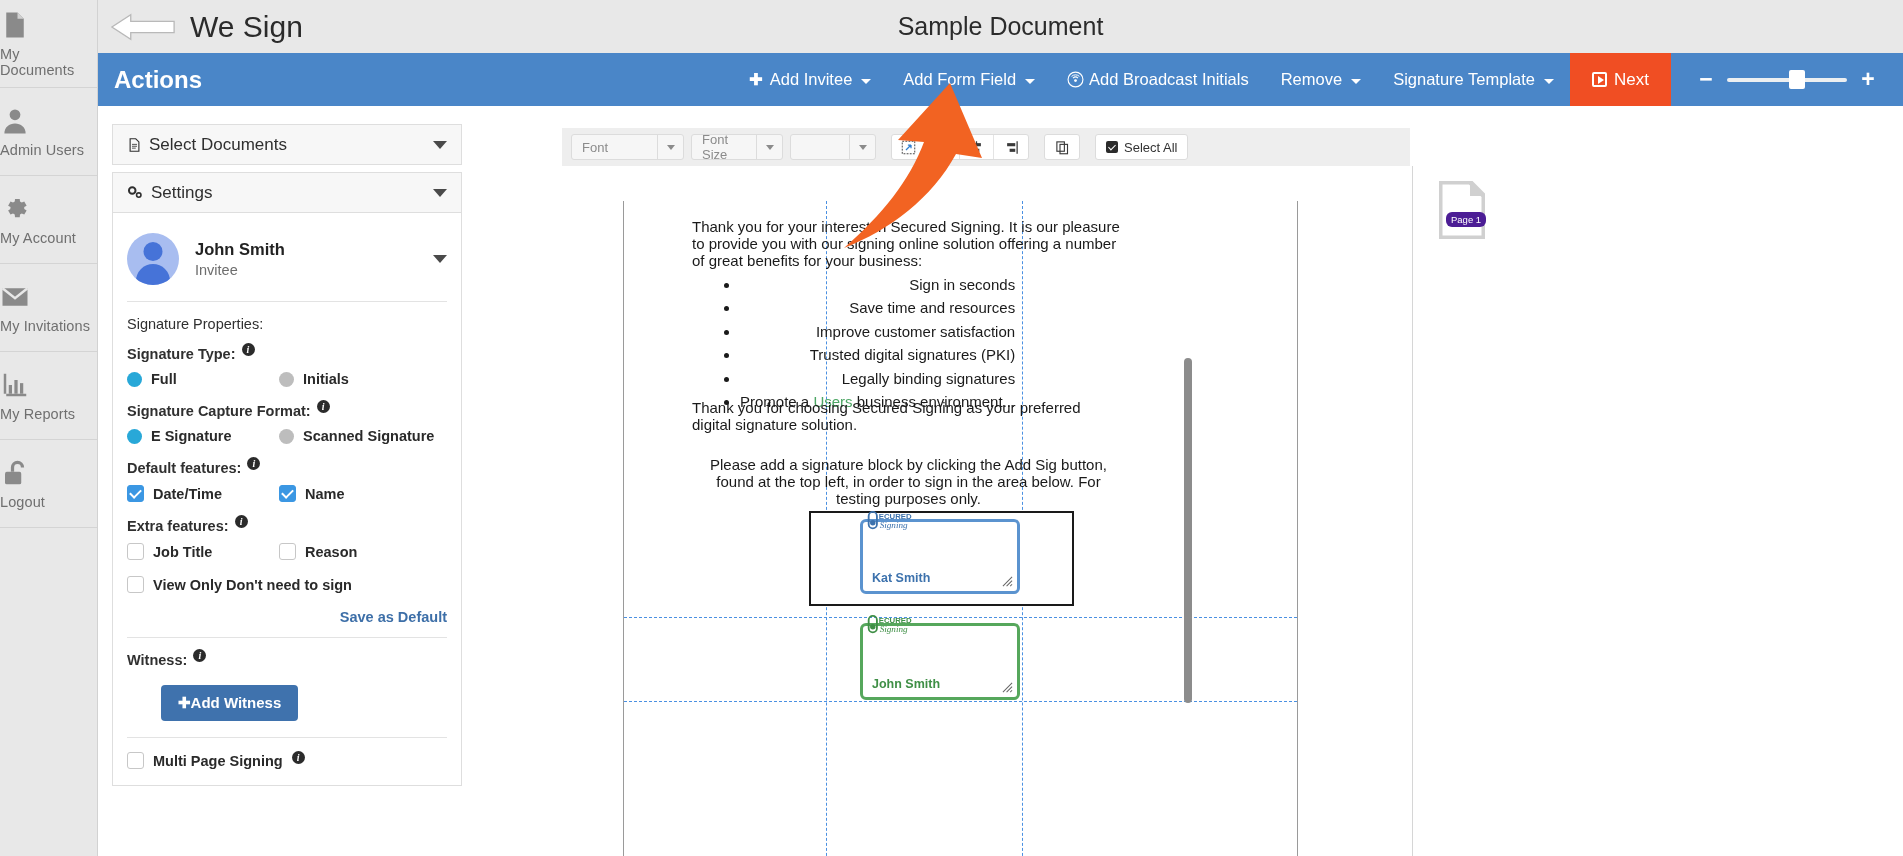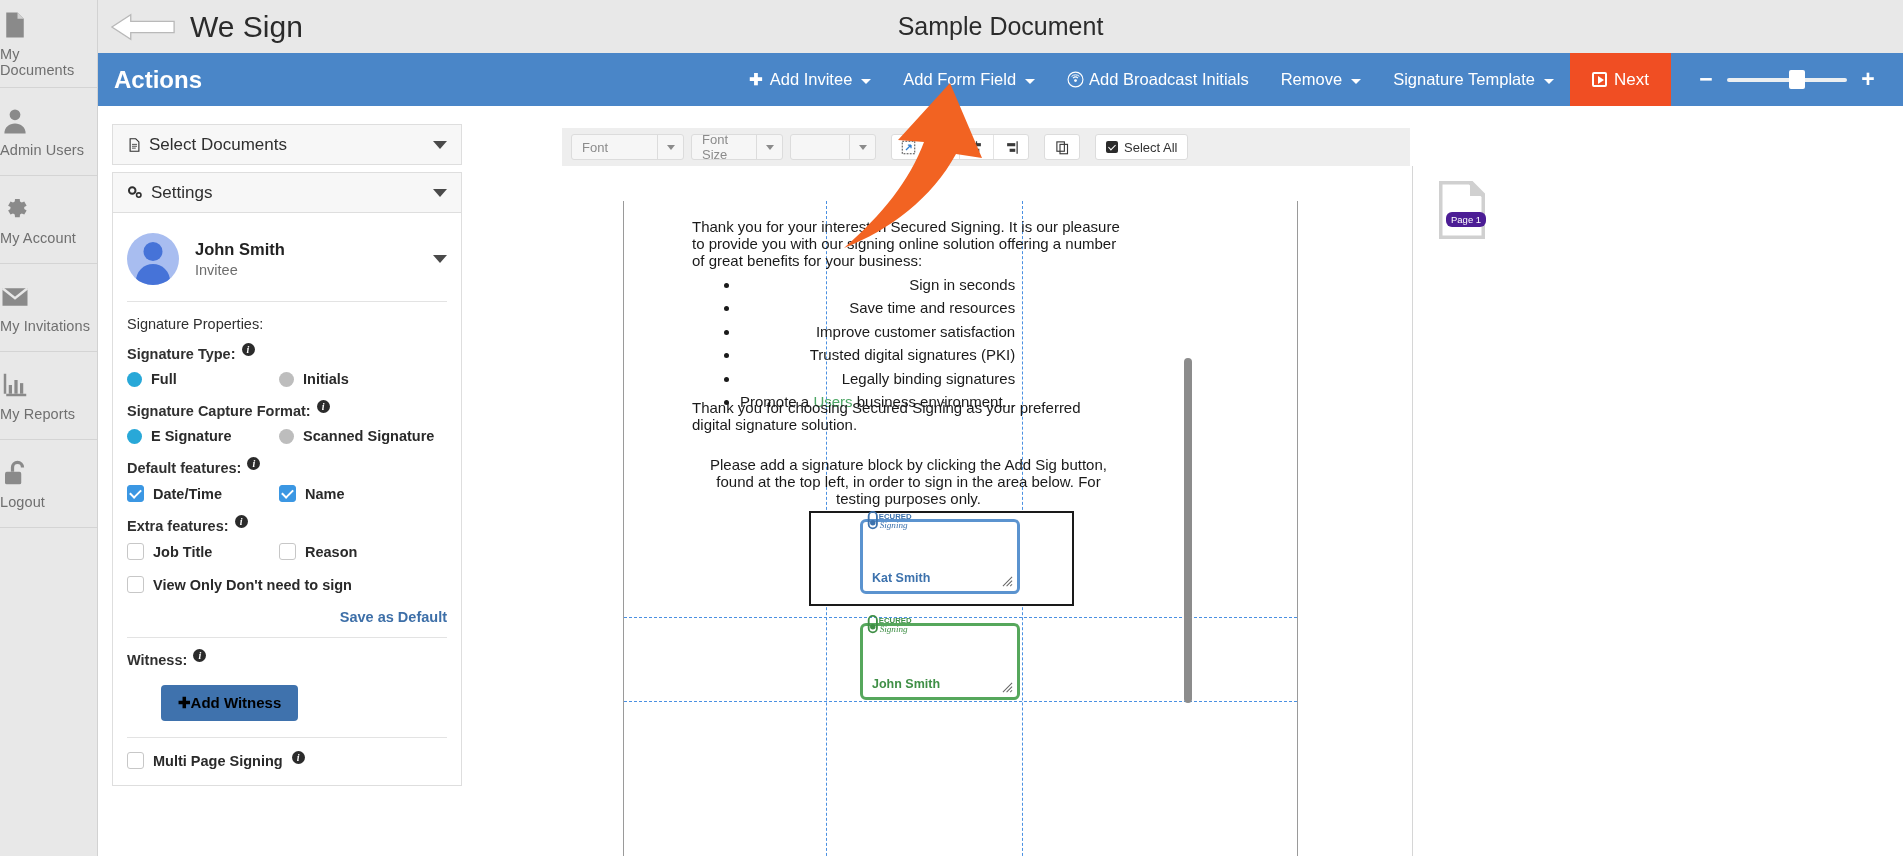--- a/index.html
+++ b/index.html
@@ -113,21 +113,21 @@
   .opt.c1 { width: 152px; }
   .radio { width: 15px; height: 15px; border-radius: 50%; background: #bdbdbd; flex: none; }
   .radio.on { background: #28a8d8; }
   .cbox { width: 17px; height: 17px; border-radius: 3px; border: 1px solid #c7c7c7;
     background: #fff; flex: none; display: flex; align-items: center; justify-content: center; }
   .cbox.on { background: #3b97e3; border-color: #3b97e3; }
   .cbox.on::after { content: ""; width: 5px; height: 9px; border: solid #fff;
     border-width: 0 2.2px 2.2px 0; transform: rotate(45deg); margin-top: -2px; }
   .save-default { text-align: right; font-size: 14.5px; color: #3d6fa8; font-weight: bold;
     cursor: pointer; margin: 2px 0 12px 0; }
-  .witness-btn { background: #3f72ad; color: #000000; border: none; border-radius: 4px;
+  .witness-btn { background: #3f72ad; color: #ffffff; border: none; border-radius: 4px;
     font-size: 15px; padding: 9px 17px; cursor: pointer; font-weight: bold;
     font-family: "Liberation Sans", sans-serif; margin: 8px 0 0 34px; }
   .mps-row { display: flex; align-items: center; gap: 9px; margin-top: 4px; }
 
   
   .doctoolbar {
     position: absolute; left: 562px; top: 128px; width: 848px; height: 38px;
     background: #eeeeee; display: flex; align-items: center; padding: 0 9px; gap: 7px;
   }
   .sel-box { background: #f6f6f6; border: 1px solid #dcdcdc; border-radius: 3px;

